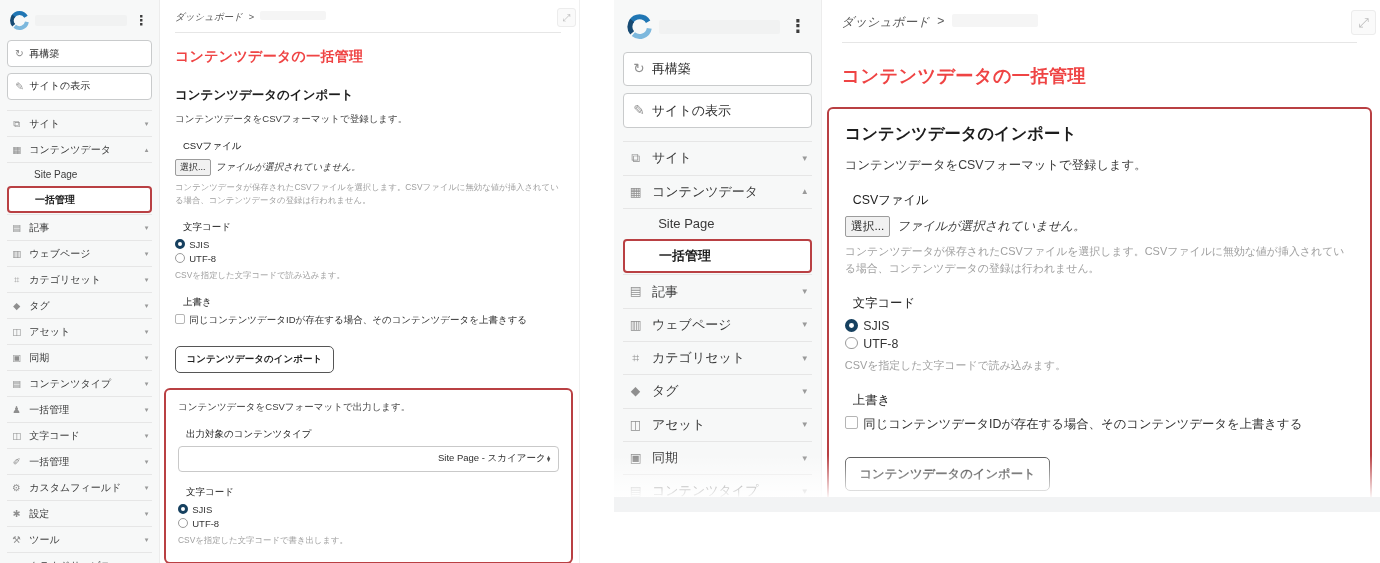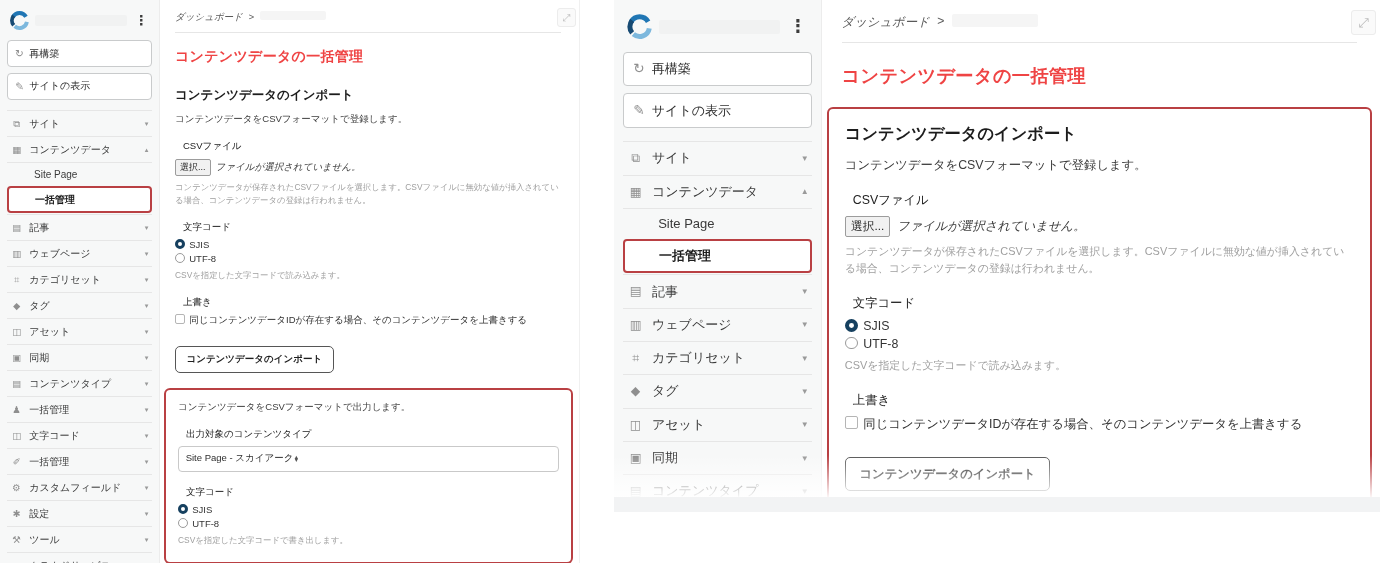--- a/index.html
+++ b/index.html
@@ -67,21 +67,21 @@
     font-size:.95em; color:#333; cursor:pointer;}
   .radio{width:1.05em; height:1.05em; border-radius:50%; border:1px solid #9a9a9a;
     background:#fff; flex:none;}
   .radio.checked{border:.34em solid var(--radio);}
   .checkbox{width:1.05em; height:1.05em; border:1px solid #b5b5b5; border-radius:2px;
     background:#fff; flex:none;}
   .submit-btn{font:inherit; font-size:.95em; font-weight:bold; color:#1f1f1f; background:#fff;
     border:1px solid #565656; border-radius:5px; padding:.6em 1.1em; margin-top:1.7em; cursor:pointer;}
   .select{margin-top:.2em; width:100%; border:1px solid #c9c9c9; border-radius:4px;
     background:#fff; padding:.55em .7em; font-size:.95em; color:#2e2e2e; display:flex;
-    align-items:center; justify-content:flex-start; cursor:pointer;}
+    align-items:center; justify-content:flex-end; cursor:pointer;}
   .updown{display:flex; flex-direction:column; line-height:.55; color:#555; font-size:.6em;}
   
   .panel--sm .sec-export, .panel--lg .sec-import{
     border:2px solid var(--red); border-radius:6px;
     padding:1.1em 1.2em 1.5em; margin:1.5em -1.2em 0 -1.1em;}
 </style>
 </head>
 <body>
 
 <div class="panel panel--sm" id="panel-left">

